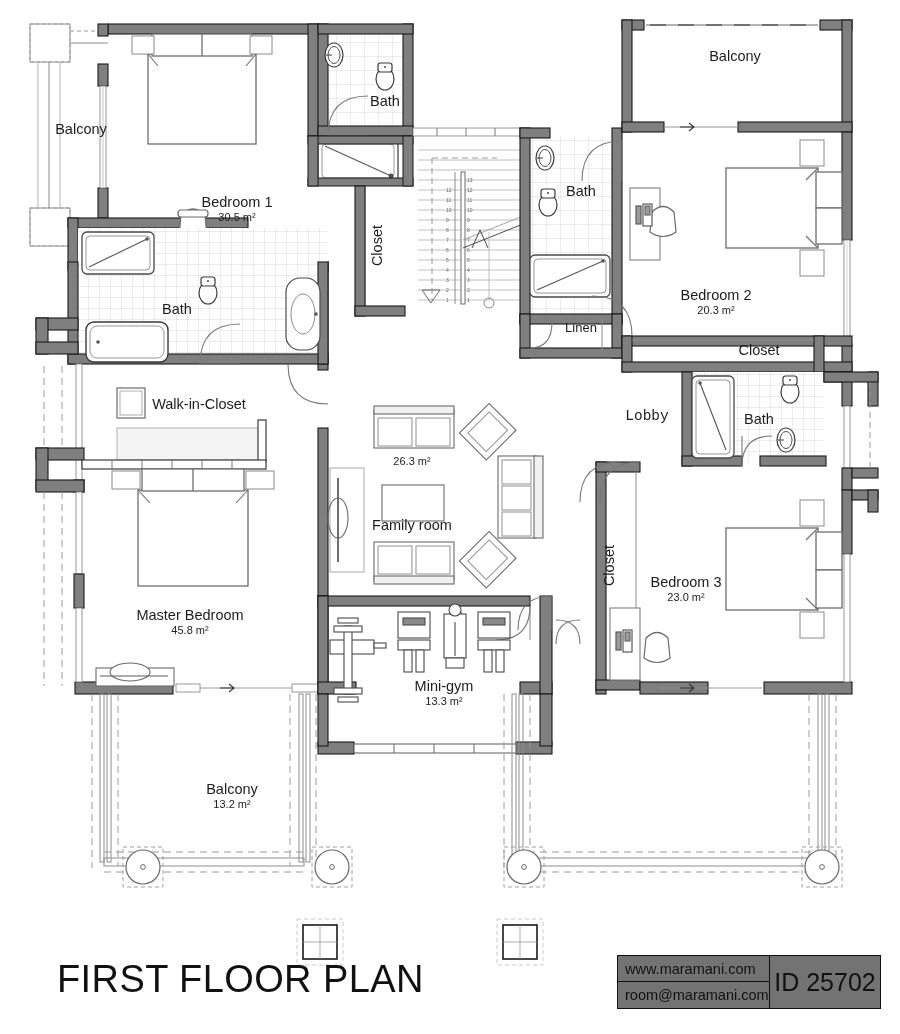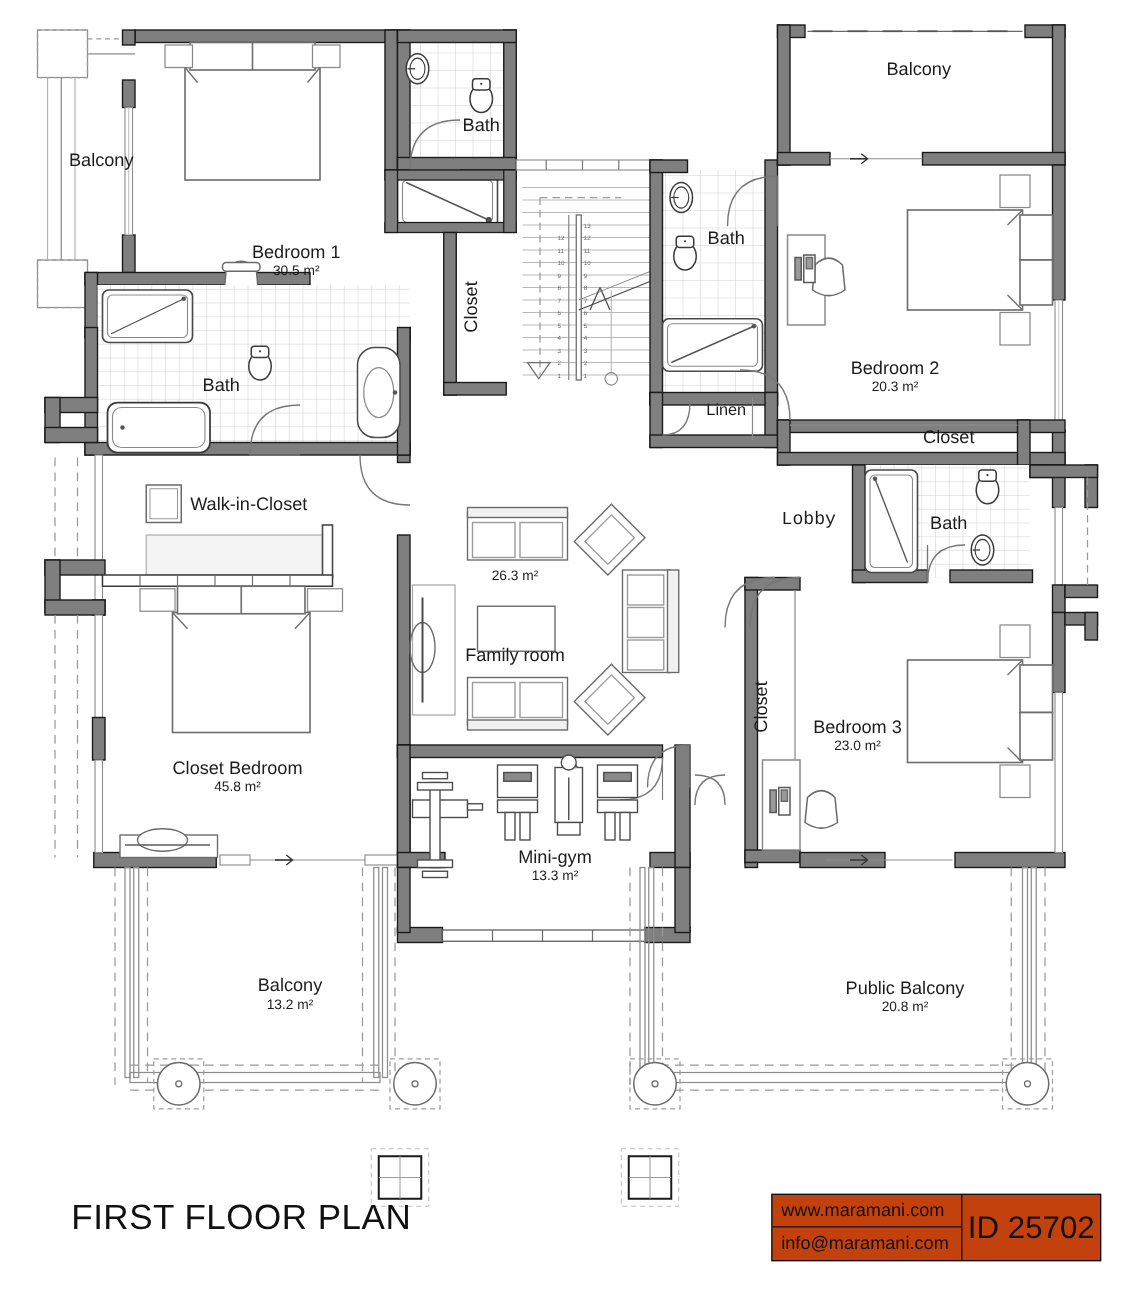--- a/index.html
+++ b/index.html
@@ -37,34 +37,34 @@
   .room-label .nm { display: block; font-size: 14.5px; }
   .room-label .ar { display: block; font-size: 11px; }
   .room-label.small .nm { font-size: 13px; }
   .room-label.vert {
     transform-origin: 50% 50%;
   }
   #title-text {
     position: absolute;
     left: 57px;
     top: 958px;
-    font-size: 28px;
+    font-size: 38px;
     letter-spacing: 0.4px;
     color: #111;
     font-family: "Liberation Sans", sans-serif;
   }
   #titleblock {
     position: absolute;
     left: 617px;
     top: 955px;
     width: 264px;
     height: 54px;
     border: 1.6px solid #111;
     display: flex;
-    background: #c2410c;
+    background: #737373;
     box-sizing: border-box;
   }
   #tb-left {
     width: 152px;
     display: flex;
     flex-direction: column;
     border-right: 1.6px solid #111;
     box-sizing: border-box;
   }
   #tb-left > div {
@@ -699,21 +699,21 @@
 
   <div class="room-label" style="left:147px; top:301px; width:60px;">
     <span class="nm">Bath</span>
   </div>
 
   <div class="room-label" style="left:131px; top:396px; width:136px;">
     <span class="nm">Walk-in-Closet</span>
   </div>
 
   <div class="room-label" style="left:110px; top:607px; width:160px;">
-    <span class="nm">Closet Bedroom</span>
+    <span class="nm">Master Bedroom</span>
     <span class="ar">45.8 m²</span>
   </div>
 
   <div class="room-label" style="left:172px; top:781px; width:120px;">
     <span class="nm">Balcony</span>
     <span class="ar">13.2 m²</span>
   </div>
 
   <div class="room-label" style="left:352px; top:455px; width:120px;">
     <span class="ar">26.3 m²</span>
@@ -758,28 +758,24 @@
 
   <div class="room-label vert" style="left:580px; top:557px; width:60px; transform:rotate(-90deg);">
     <span class="nm">Closet</span>
   </div>
 
   <div class="room-label" style="left:616px; top:574px; width:140px;">
     <span class="nm">Bedroom 3</span>
     <span class="ar">23.0 m²</span>
   </div>
 
-  <div class="room-label" style="left:649px; top:783px; width:150px;">
-    <span class="nm">Public Balcony</span>
-    <span class="ar">20.8 m²</span>
-  </div>
 
   <div id="title-text">FIRST FLOOR PLAN</div>
 
   <div id="titleblock">
     <div id="tb-left">
       <div id="tb-www">www.maramani.com</div>
-      <div id="tb-email">info@maramani.com</div>
+      <div id="tb-email">room@maramani.com</div>
     </div>
     <div id="tb-right">ID 25702</div>
   </div>
 
 </div>
 
 </body></html>

